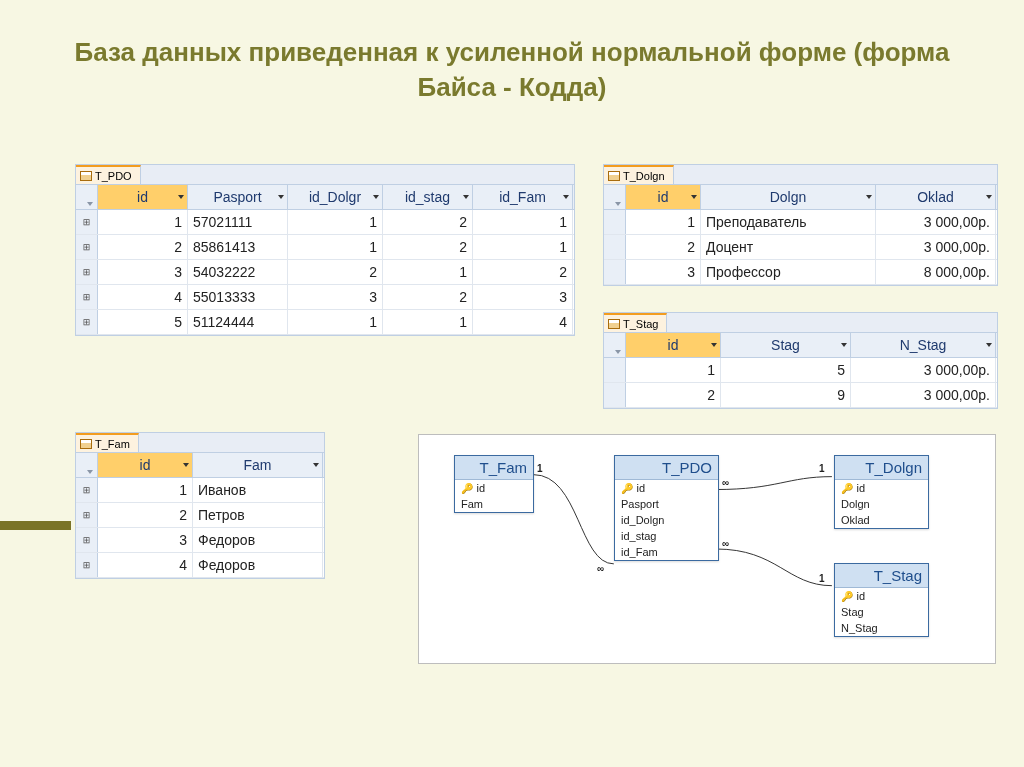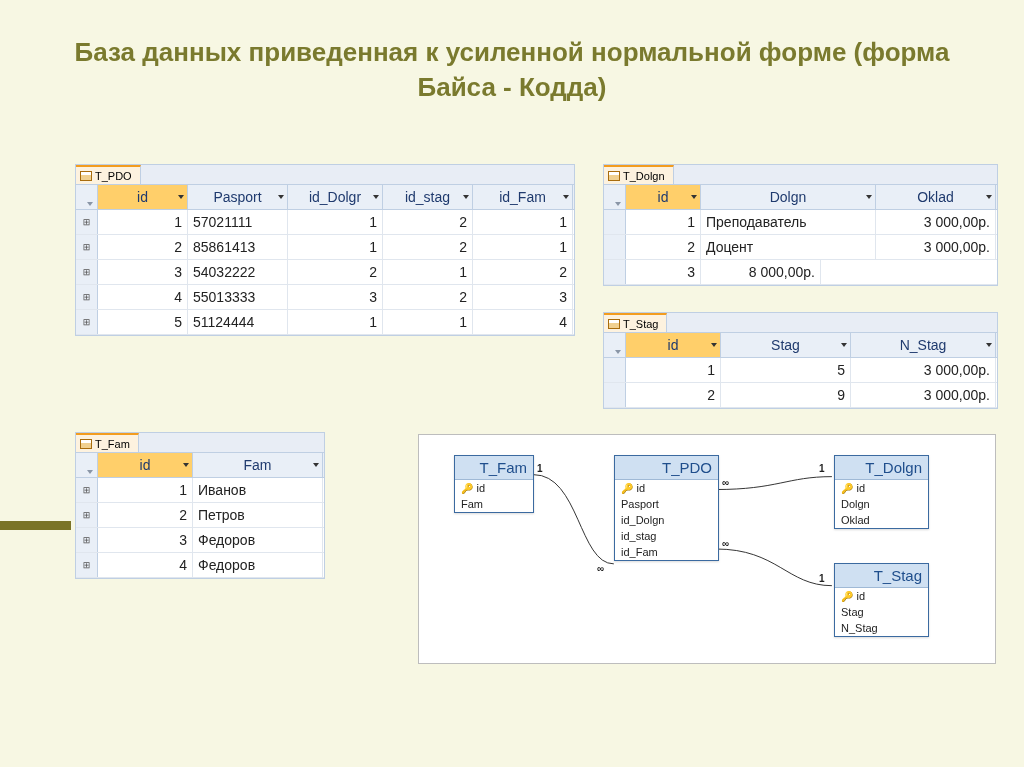--- a/index.html
+++ b/index.html
@@ -304,20 +304,21 @@
         </div>
         <div class="body-row">
       <div class="row-header"></div>
           <div class="cell num" style="width:75px">2</div>
           <div class="cell txt" style="width:175px">Доцент</div>
           <div class="cell num" style="width:120px">3 000,00р.</div>
         </div>
         <div class="body-row">
       <div class="row-header"></div>
           <div class="cell num" style="width:75px">3</div>
+          <div class="cell txt" style="width:175px">Профессор</div>
           <div class="cell num" style="width:120px">8 000,00р.</div>
         </div>
       </div>
   </div>
 
   <div class="access-table" style="left:603px; top:168px; width:395px;">
     <div class="tab-row">
       <div class="tab">
         <span class="tab-icon"></span>
         <span>T_Stag</span>

